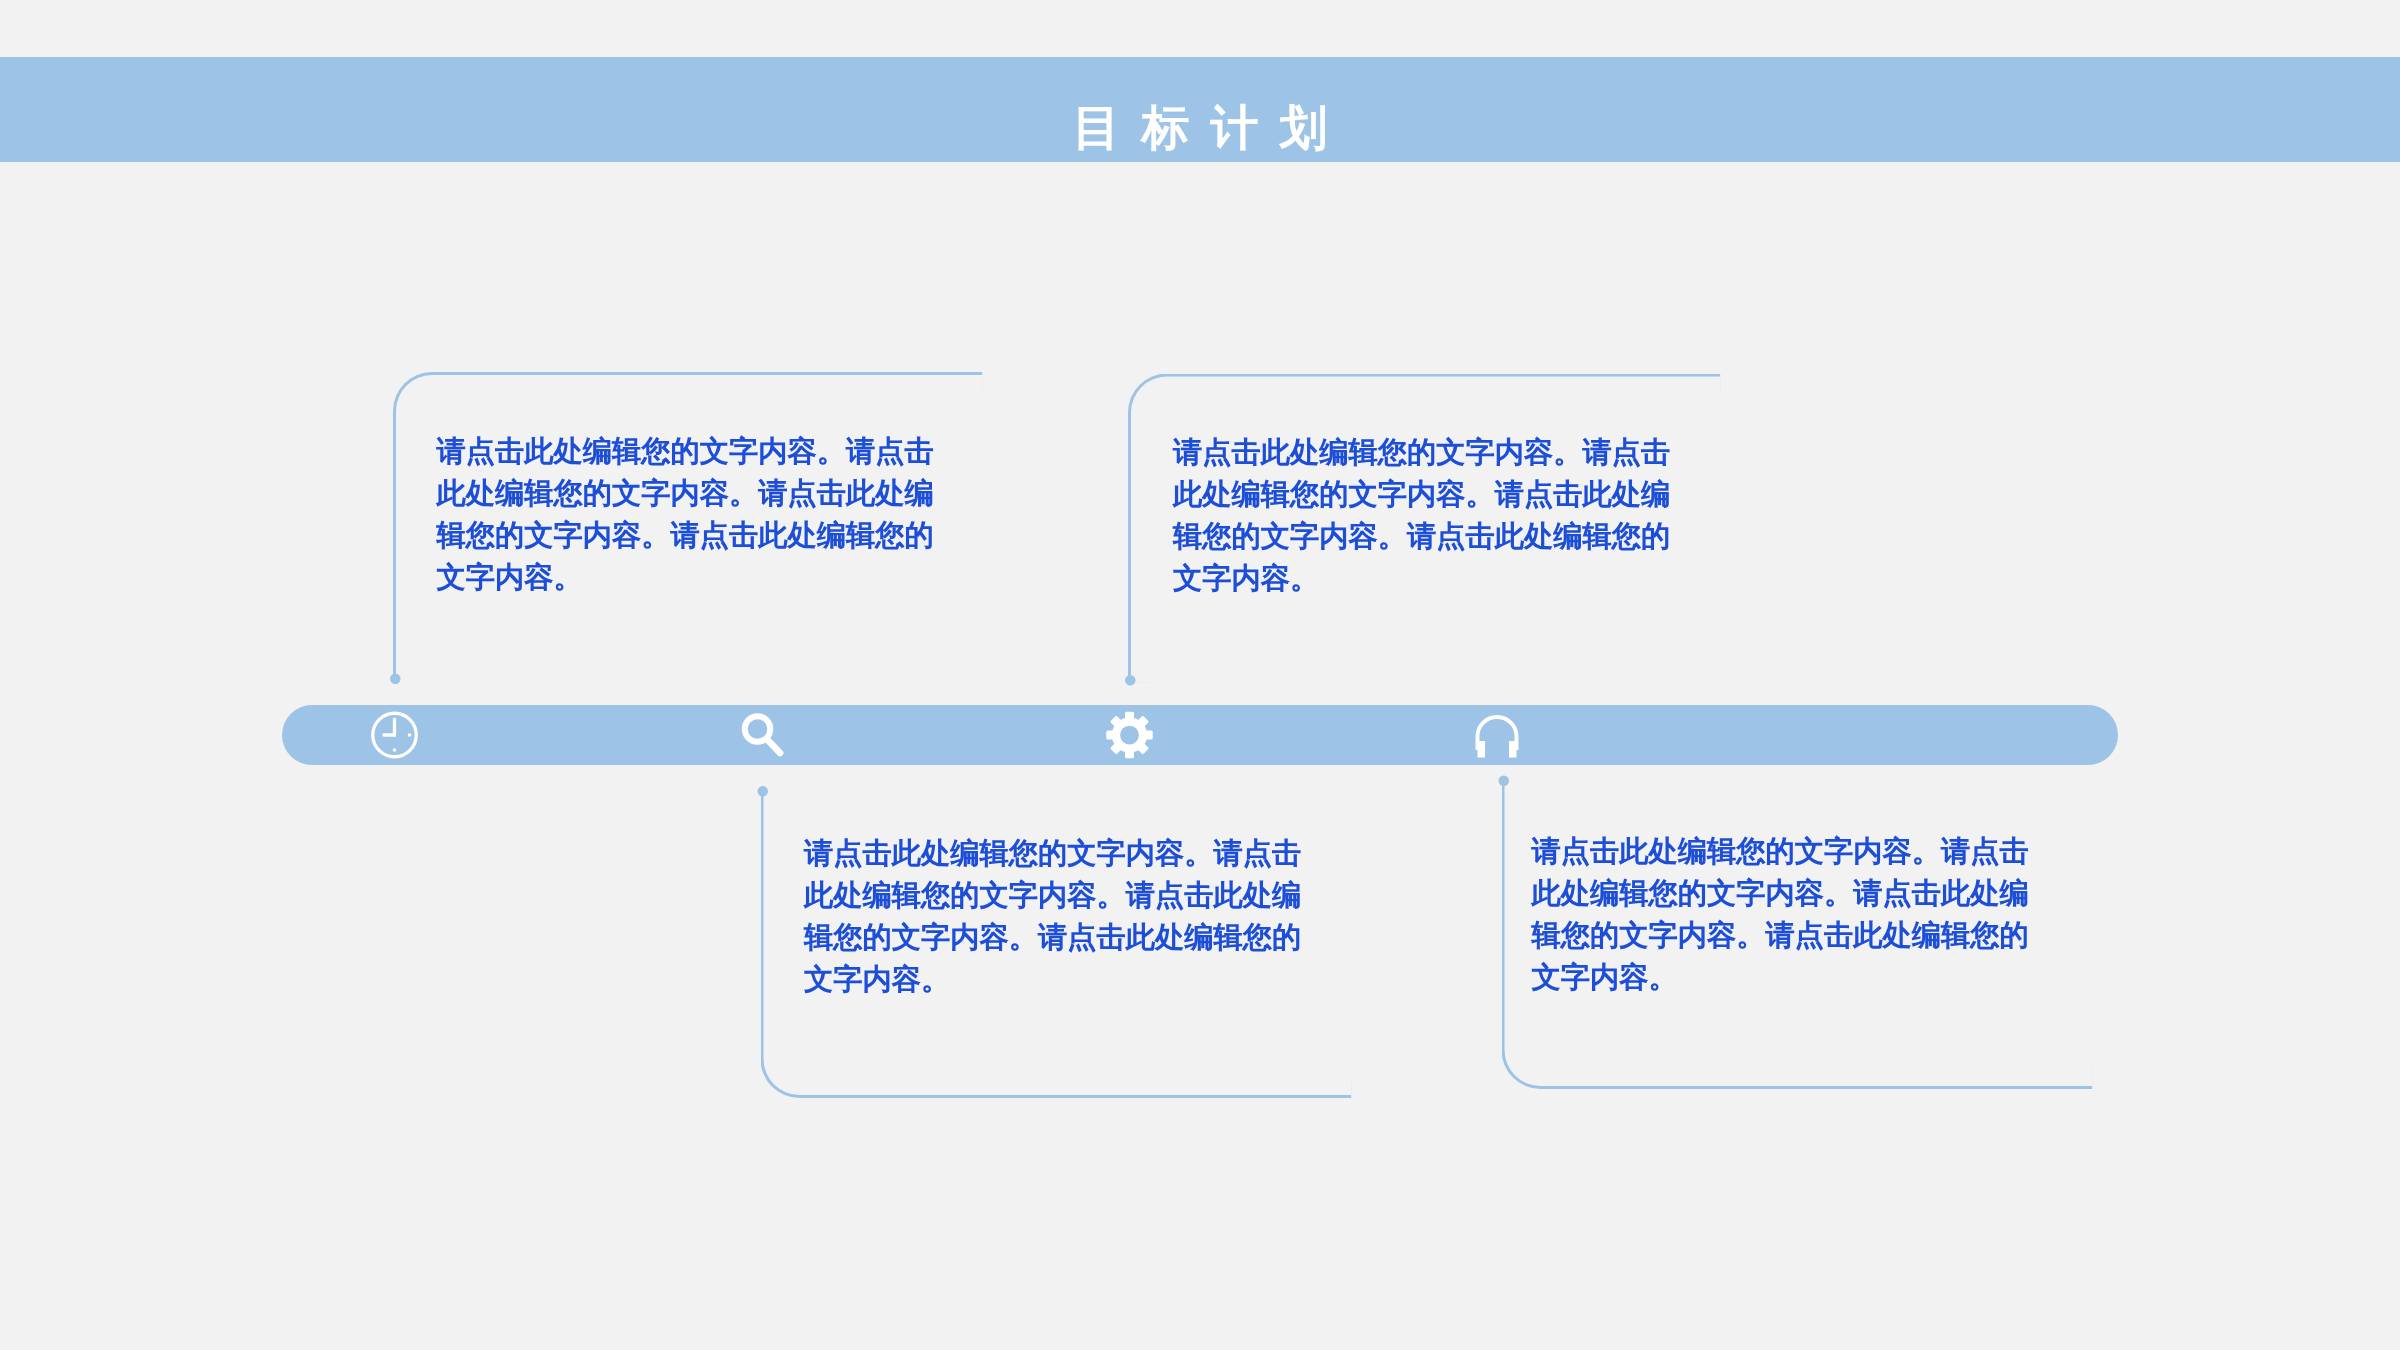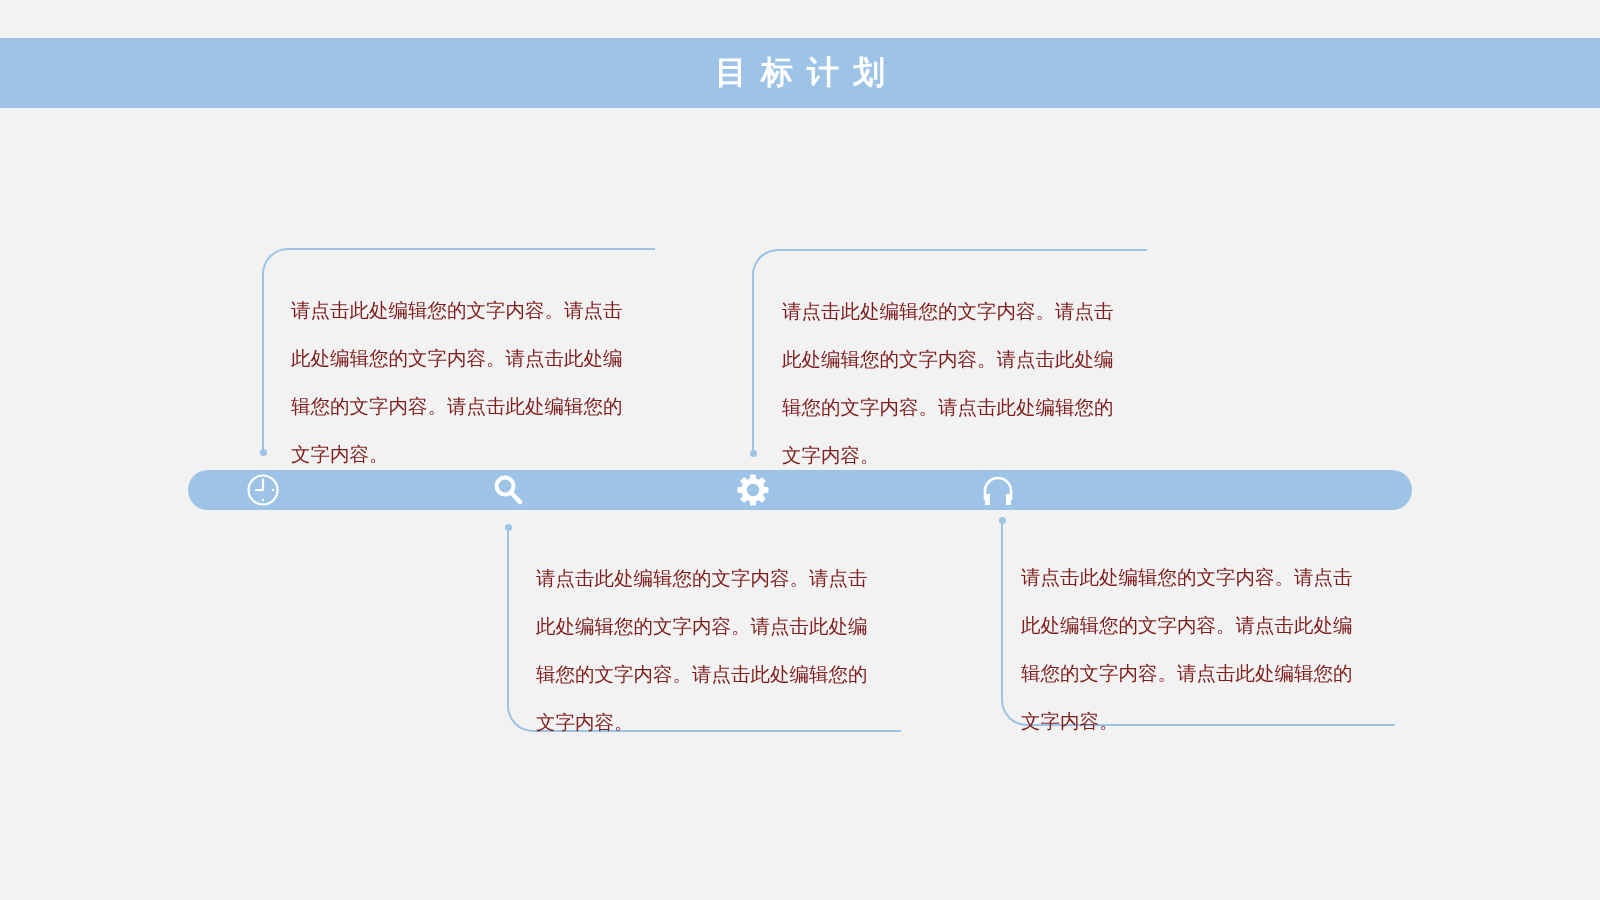--- a/index.html
+++ b/index.html
@@ -4,21 +4,21 @@
 <style>
   html, body { margin: 0; padding: 0; }
   body {
     width: 1600px; height: 900px; position: relative; overflow: hidden;
     background: #f2f2f2;
     font-family: "DejaVu Sans", "Liberation Sans", sans-serif;
   }
   .header-band {
     position: absolute; left: 0; top: 38px; width: 1600px; height: 70px;
     background: #9dc3e6;
-    display: flex; align-items: center; justify-content: center;
+    display: flex; align-items: flex-end; justify-content: center;
   }
   .header-title {
     color: #ffffff; font-size: 32px; font-weight: bold;
     letter-spacing: 14px; padding-left: 14px;
   }
   .timeline-bar {
     position: absolute; left: 188px; top: 470px; width: 1224px; height: 40px;
     background: #9dc3e6; border-radius: 20px;
   }
   .icon {
@@ -28,22 +28,23 @@
   .icon svg { width: 34px; height: 34px; display: block; }
 
   .frame { position: absolute; border-color: #9dc3e6; border-style: solid; border-width: 0; }
   .frame.top { border-left-width: 2px; border-top-width: 2px; border-top-left-radius: 26px; }
   .frame.bottom { border-left-width: 2px; border-bottom-width: 2px; border-bottom-left-radius: 26px; }
   .dot {
     position: absolute; width: 7px; height: 7px; border-radius: 50%; background: #9dc3e6;
   }
   .card-text {
     position: absolute; width: 345px;
-    font-size: 19.5px; line-height: 48px; color: #7f1d1d;
+    font-size: 19.5px; line-height: 28px; color: #1d4ed8;
     word-break: break-all;
+    font-weight: bold;
   }
 </style>
 </head>
 <body>
 
 <div class="header-band">
   <div class="header-title">目标计划</div>
 </div>
 
 <div class="frame top" style="left:262px; top:248px; width:391px; height:204px;"></div>

